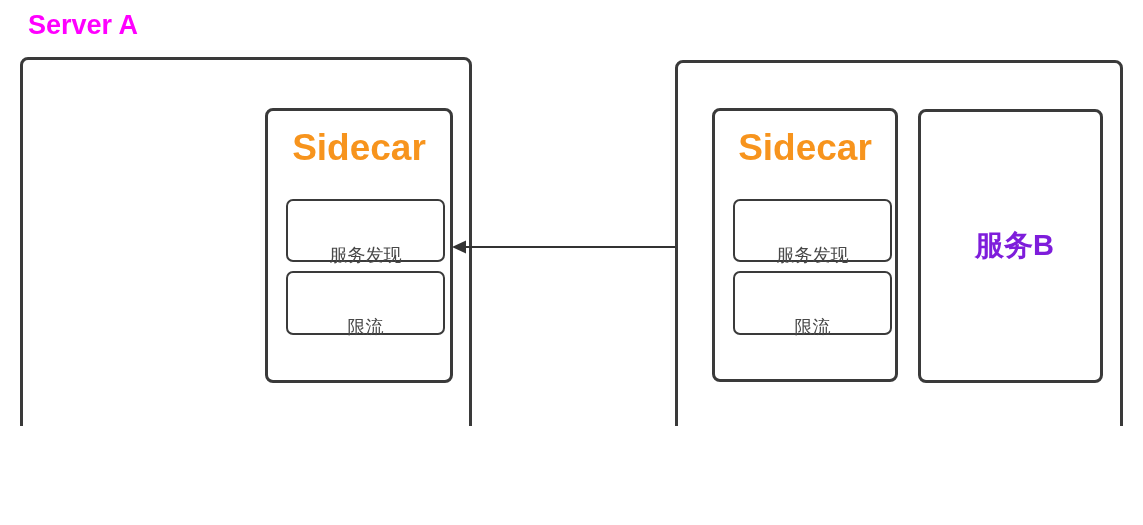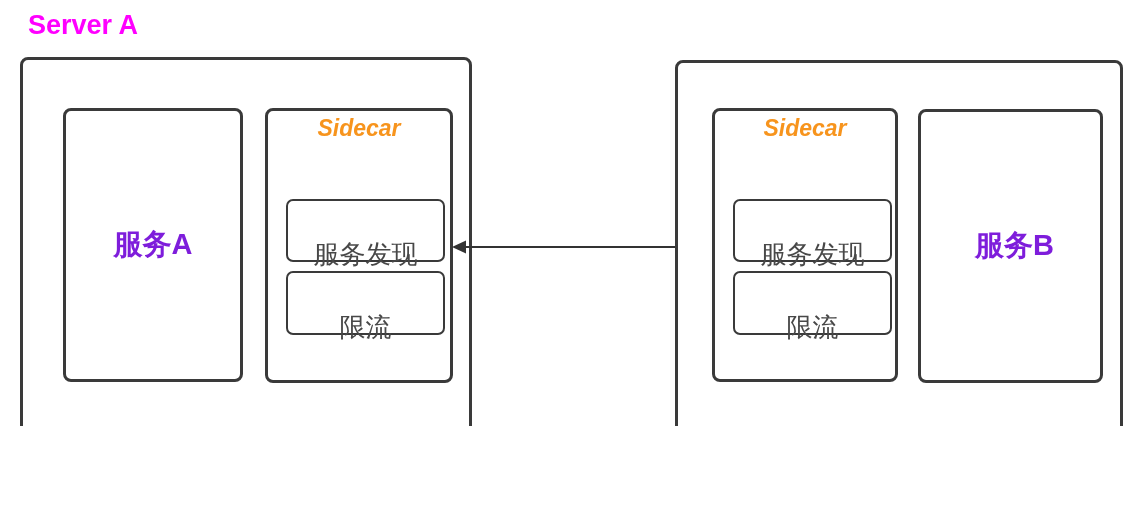--- a/index.html
+++ b/index.html
@@ -63,44 +63,43 @@
   .sidecar-box {
     position: absolute;
     border: 3px solid var(--box_border);
     border-radius: 8px;
     background: var(--background);
   }
   .box-sidecar-a { left: 265px; top: 108px; width: 188px; height: 275px; }
   .box-sidecar-b { left: 712px; top: 108px; width: 186px; height: 274px; }
   .sidecar-title {
     position: absolute;
-    top: 4px;
+    top: 16px;
     left: 0;
     width: 100%;
     text-align: center;
-    font-size: 23px;
+    font-size: 37px;
     font-weight: bold;
     color: var(--sidecar_label);
-    font-style: italic;
   }
   .component-box {
     position: absolute;
     left: 18px;
     width: 159px;
     border: 2px solid var(--box_border);
     border-radius: 7px;
     display: flex;
     align-items: center;
     justify-content: center;
     background: var(--background);
   }
   .comp-1 { top: 88px;  height: 63px; }
   .comp-2 { top: 160px; height: 64px; font-family: Liberation Serif, serif; }
   .component-label {
-    font-size: 26px;
+    font-size: 18px;
     color: var(--component_text);
     white-space: nowrap;
     margin-top: 48px;
   }
 
   .arrow-svg {
     position: absolute;
     left: 449px;
     top: 235px;
     width: 266px;
@@ -109,23 +108,20 @@
 </style>
 </head>
 <body>
 
 <div class="canvas">
 
   <div class="server-label label-server-a">Server A</div>
 
   <div class="outer-box box-server-a"></div>
 
-  <div class="service-box box-service-a">
-    <span class="service-label">服务A</span>
-  </div>
 
   <div class="sidecar-box box-sidecar-a">
     <div class="sidecar-title">Sidecar</div>
     <div class="component-box comp-1">
       <span class="component-label">服务发现</span>
     </div>
     <div class="component-box comp-2">
       <span class="component-label">限流</span>
     </div>
   </div>

